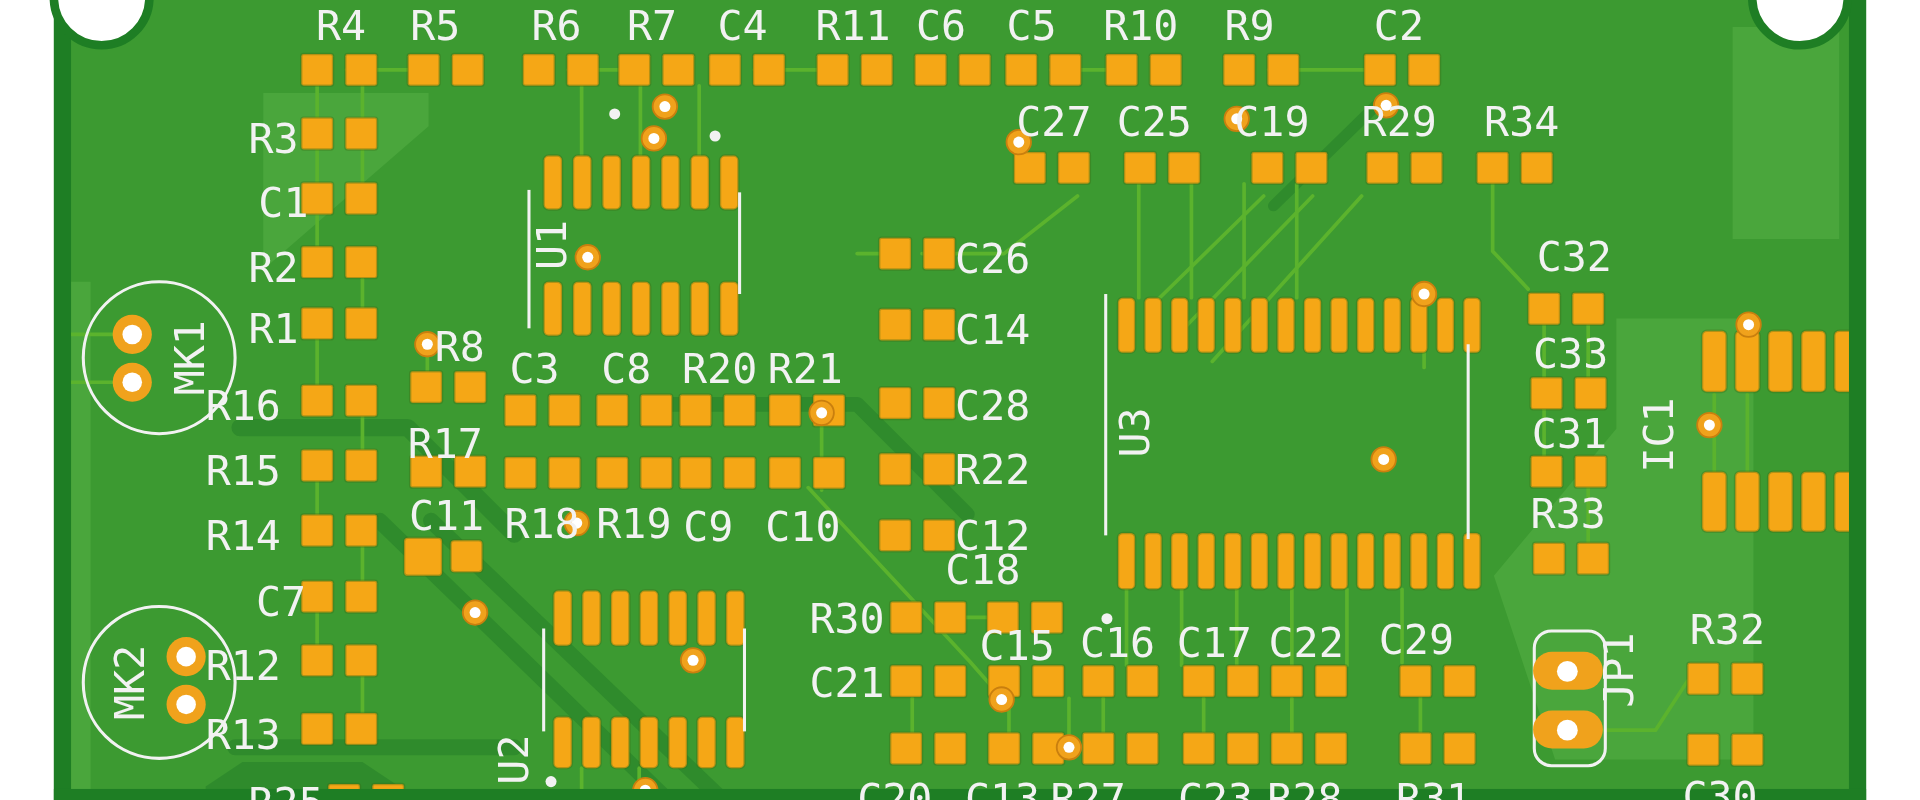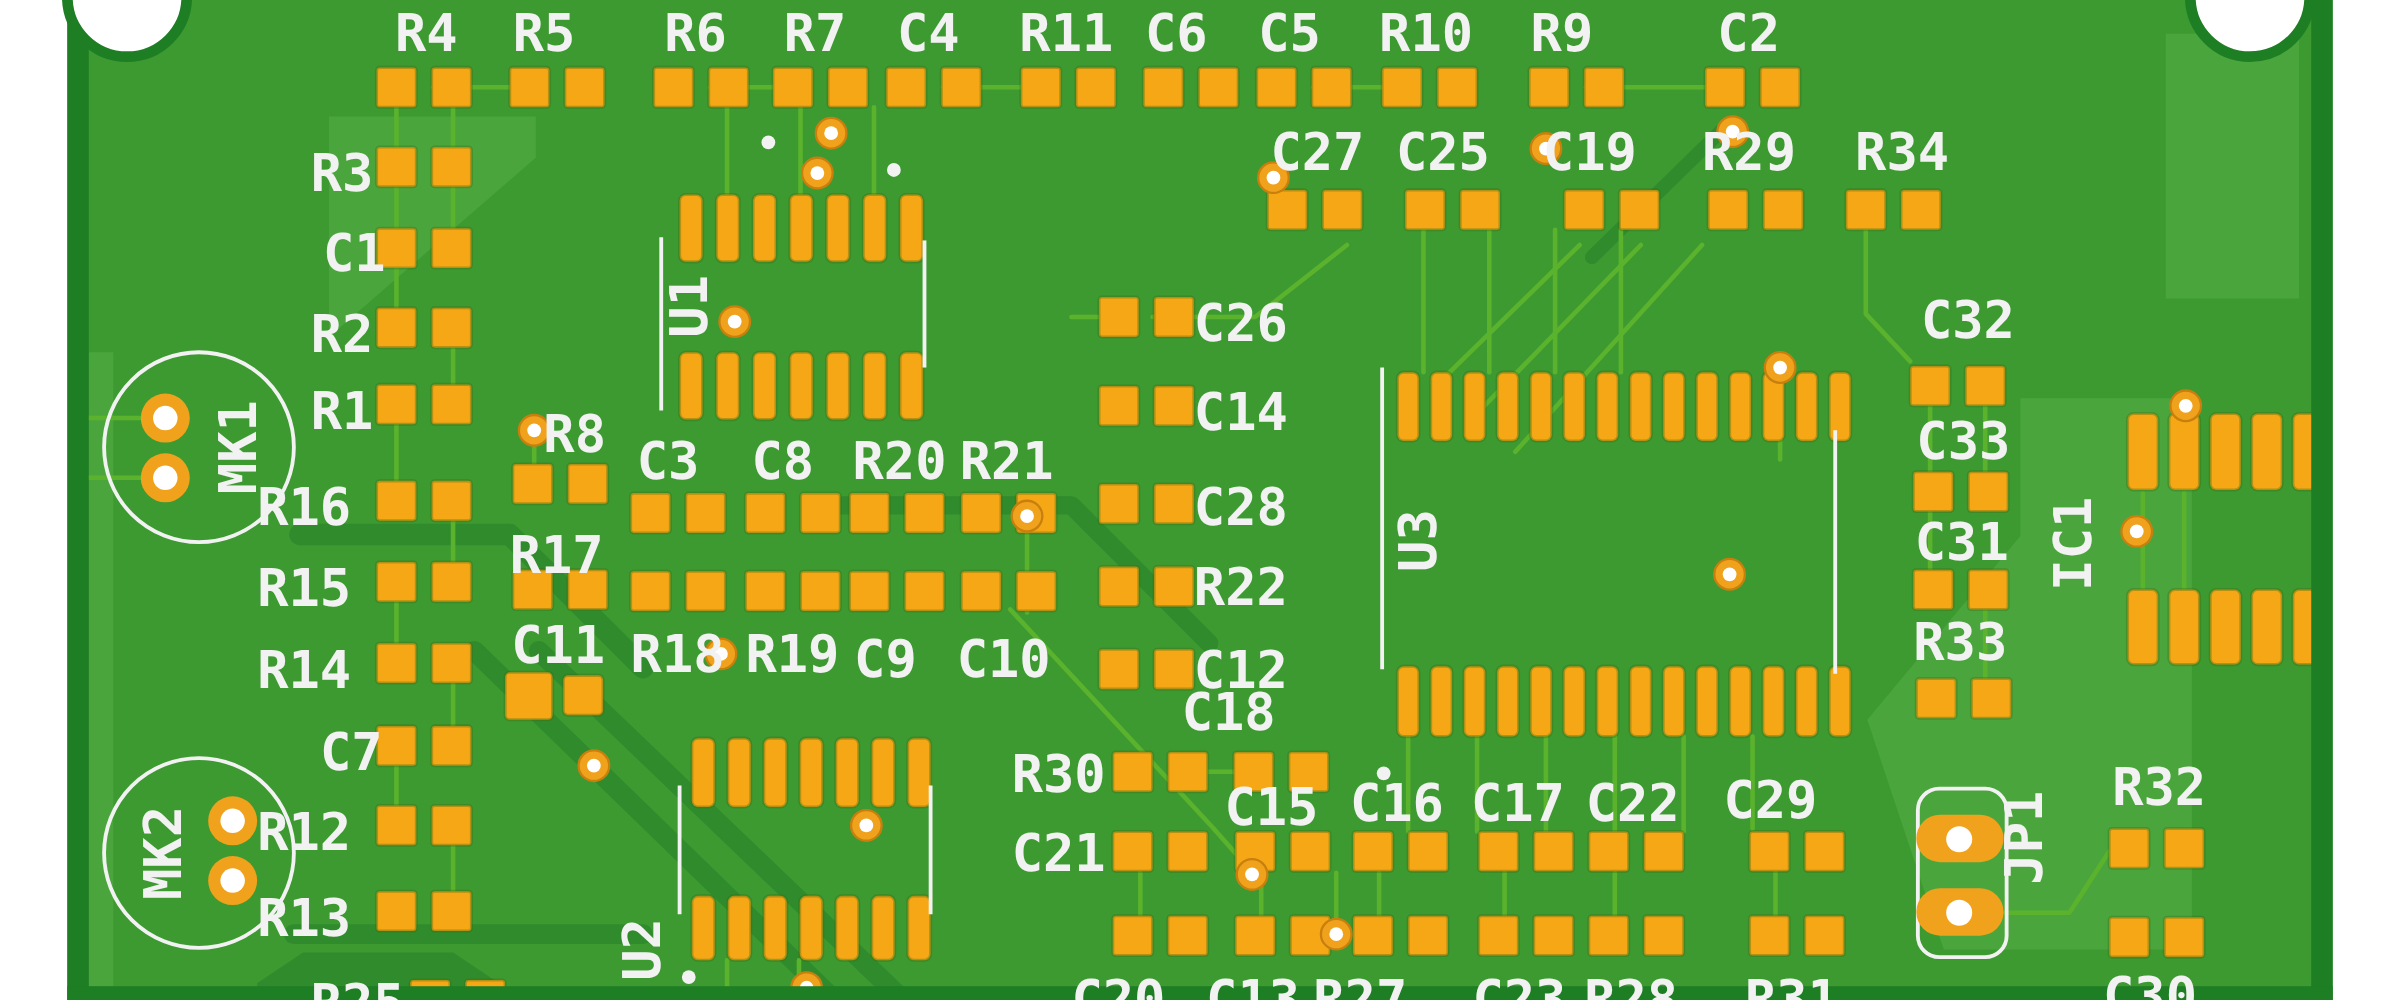--- a/index.html
+++ b/index.html
@@ -1,17 +1,17 @@
 <!DOCTYPE html>
 <html><head>
 <meta charset="utf-8">
 <style>
   html,body{margin:0;padding:0;background:#ffffff;}
   .stage{position:relative;width:1920px;height:800px;overflow:hidden;background:#fff;
-         font-family:"DejaVu Sans Mono","Liberation Mono",monospace;font-weight:bold;}
+         font-family:"DejaVu Sans Mono","Liberation Mono",monospace;}
   .stage svg{position:absolute;left:0;top:0;width:1920px;height:800px;display:block;}
   text.silk{fill:#f2f2f2;font-family:"DejaVu Sans Mono","Liberation Mono",monospace;}
 </style>
 </head>
 <body>
 
 <div class="stage">
   <svg id="board-svg" viewBox="0 0 1568 653" preserveAspectRatio="none">
     <g id="layer-base">
         <rect x="44" y="0" width="1480" height="653" fill="#3c9a31"></rect>

